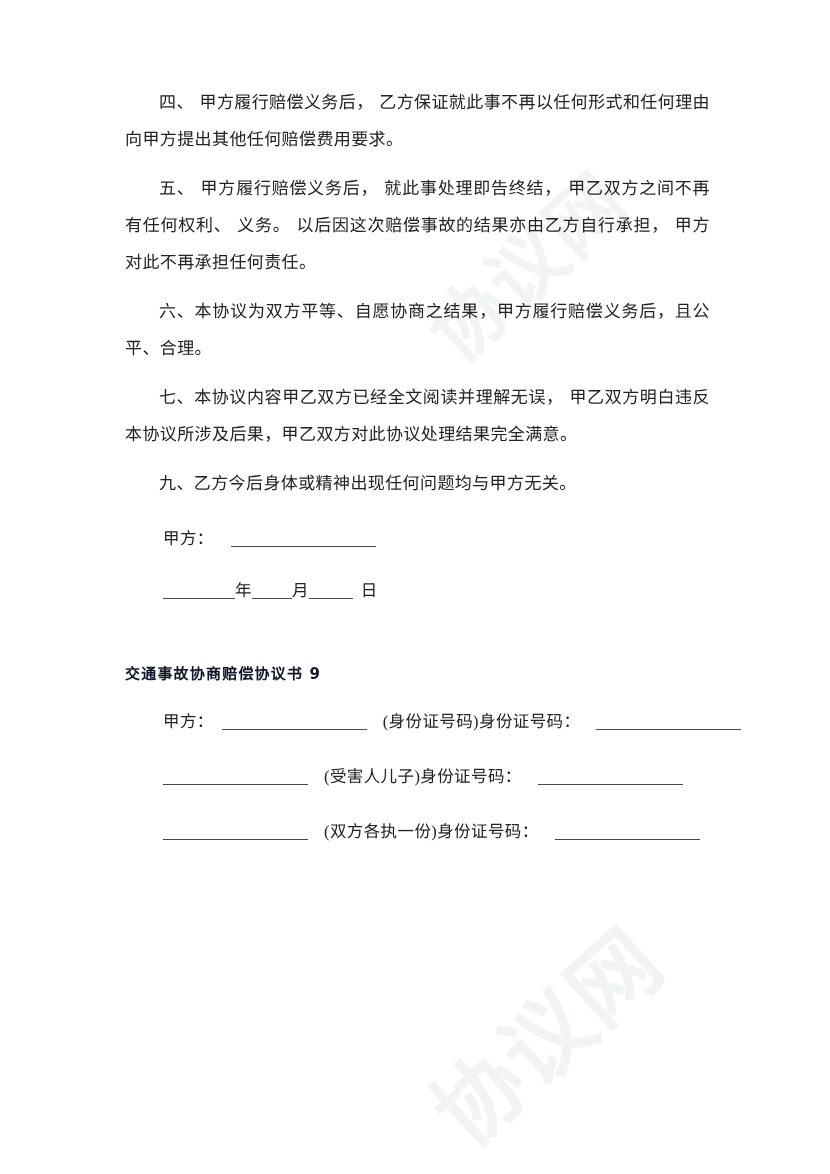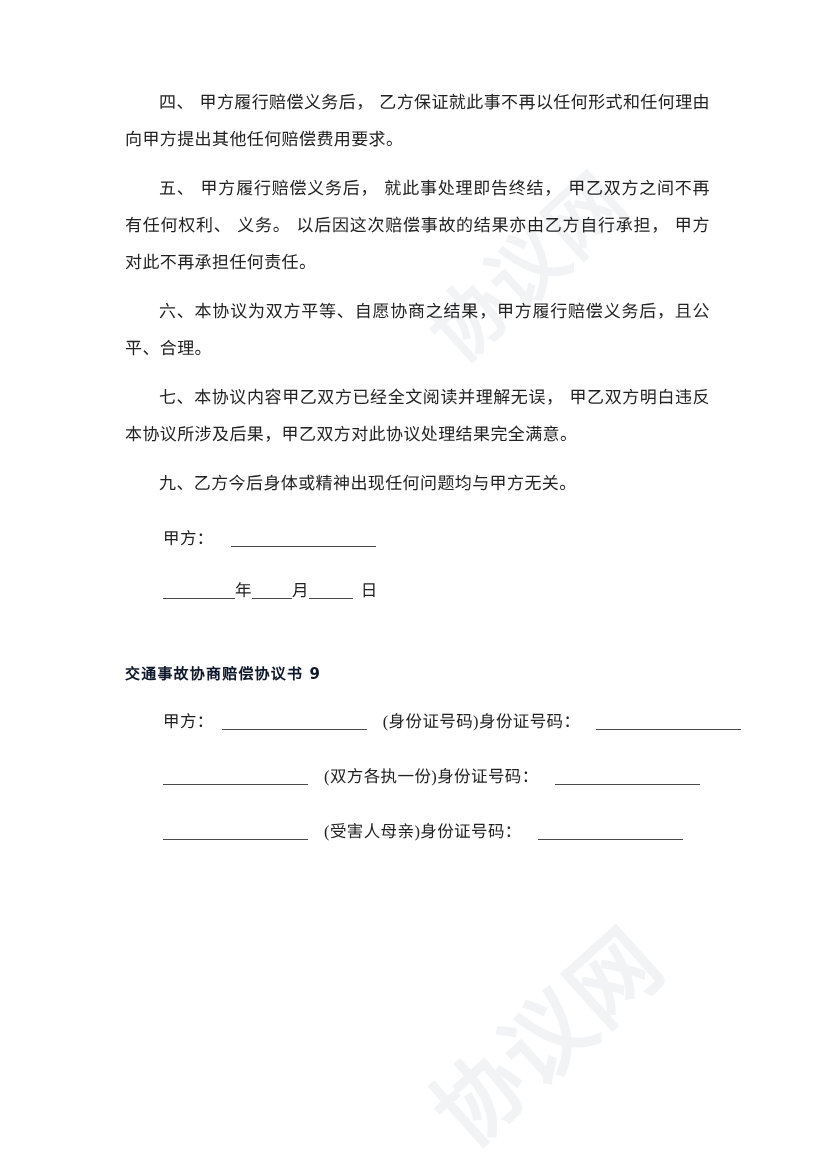--- a/index.html
+++ b/index.html
@@ -175,24 +175,24 @@
 
     <div class="doc-heading" style="color: #0f172a;">交通事故协商赔偿协议书 9</div>
 
     <div class="form-block">
 
       <div class="form-row">
         <span class="lead"></span><span>甲方：</span><span class="gap-sm"></span><span class="blank w145"></span><span class="gap-md"></span><span class="paren-text">(身份证号码)</span><span>身份证号码：</span><span class="gap-md"></span><span class="blank w145"></span>
       </div>
 
       <div class="form-row indent">
-        <span class="lead"></span><span class="blank w145"></span><span class="gap-md"></span><span class="paren-text">(双方各执一份)</span><span>身份证号码：</span><span class="gap-md"></span><span class="blank w145"></span>
+        <span class="lead"></span><span class="blank w145"></span><span class="gap-md"></span><span class="paren-text">(受害人儿子)</span><span>身份证号码：</span><span class="gap-md"></span><span class="blank w145"></span>
       </div>
 
 
       <div class="form-row indent">
-        <span class="lead"></span><span class="blank w145"></span><span class="gap-md"></span><span class="paren-text">(受害人母亲)</span><span>身份证号码：</span><span class="gap-md"></span><span class="blank w145"></span>
+        <span class="lead"></span><span class="blank w145"></span><span class="gap-md"></span><span class="paren-text">(双方各执一份)</span><span>身份证号码：</span><span class="gap-md"></span><span class="blank w145"></span>
       </div>
 
     </div>
 
   </div>
 </div>
 
 </body></html>

